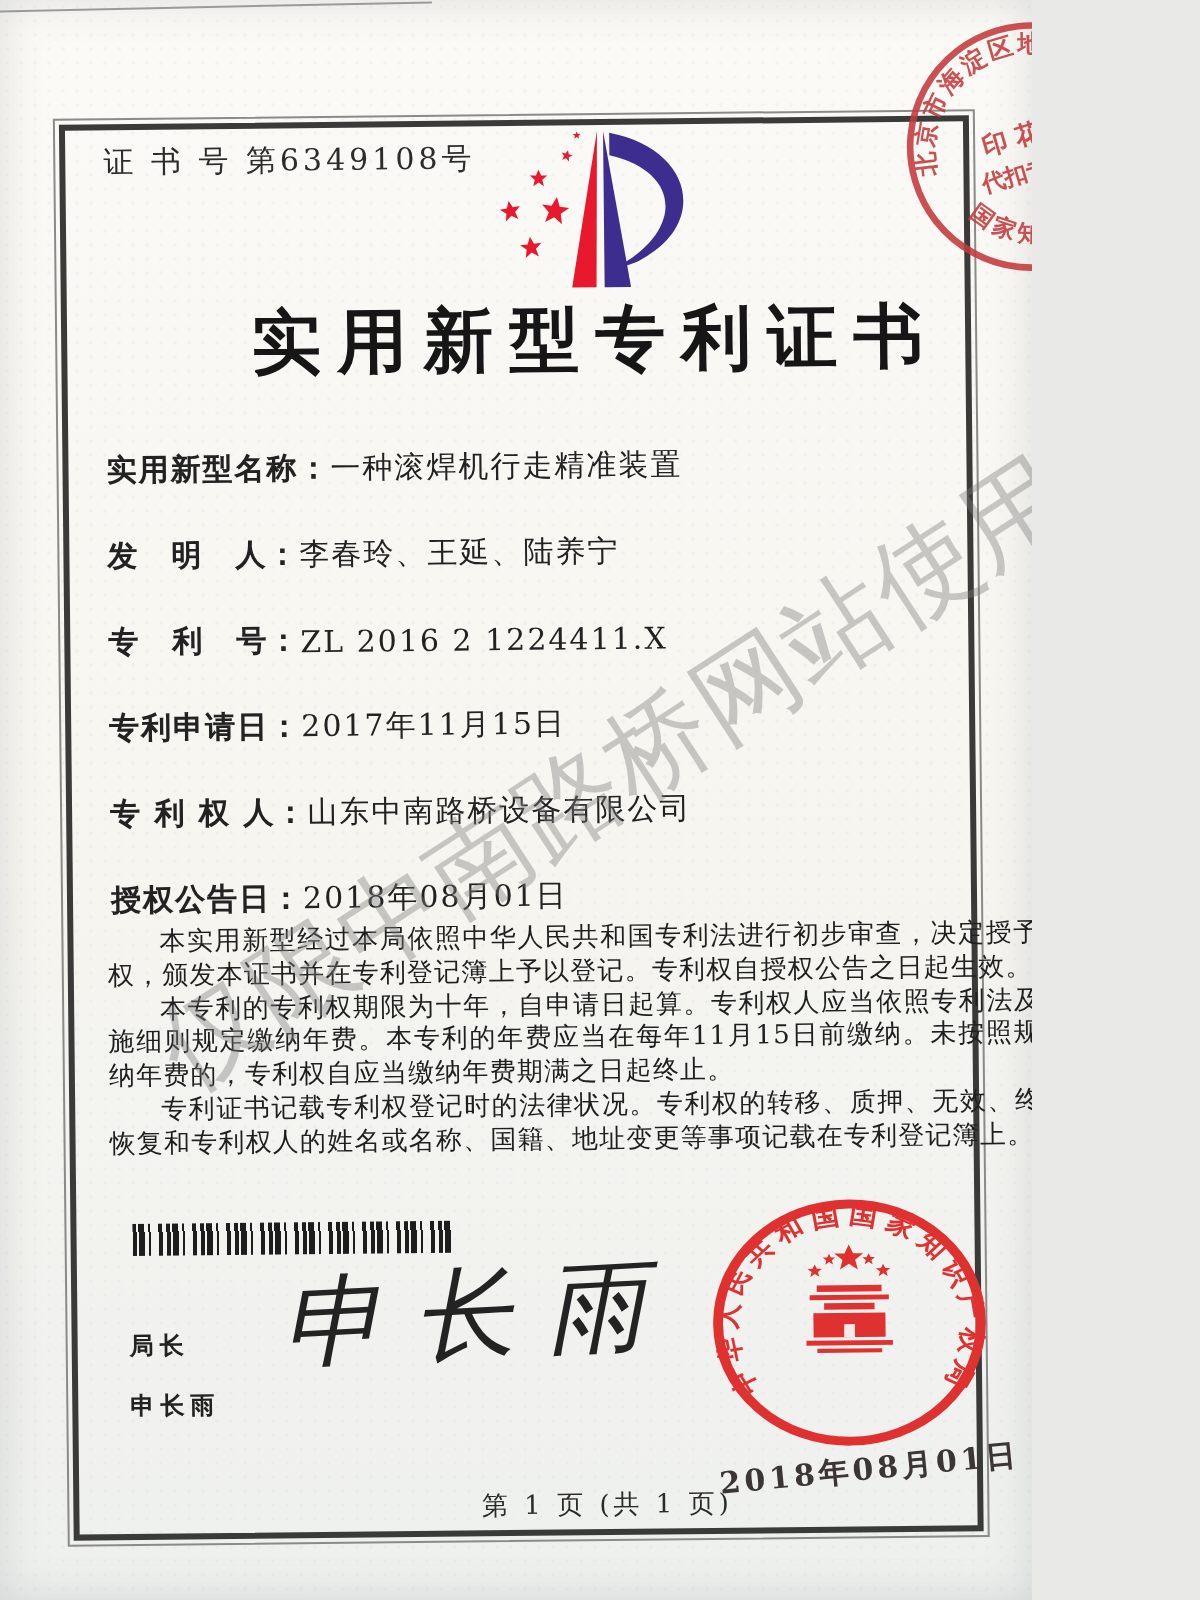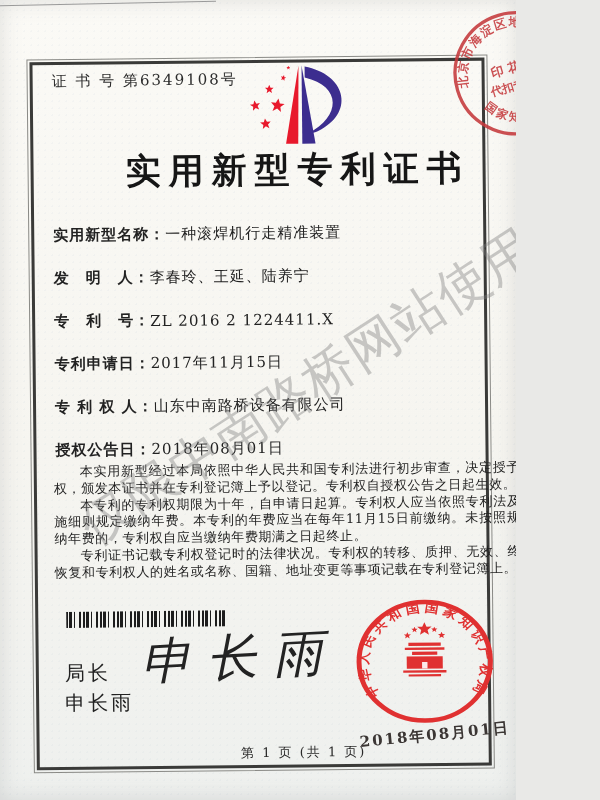--- a/index.html
+++ b/index.html
@@ -28,21 +28,21 @@
   .field-row { height:43px; display:flex; align-items:center; font-size:15px; color:#222; }
   .field-label { font-weight:700; letter-spacing:1px; white-space:pre; }
   .field-value { letter-spacing:1px; }
   .body-text { top:462px; left:53px; width:494px; font-size:13px; line-height:16.8px;
                color:#1f1f1f; text-align:justify; letter-spacing:.6px; }
   .body-text p { text-indent:2em; }
   .barcode { top:610px; left:64px; width:160px; height:16px;
      background:repeating-linear-gradient(90deg,#1d1d1d 0 2px,transparent 2px 3px,
        #1d1d1d 3px 6px,transparent 6px 8px,#1d1d1d 8px 9px,transparent 9px 13px,
        #1d1d1d 13px 15px,transparent 15px 17px); }
-  .issuer { top:656px; left:62px; font-size:20px; font-weight:400; color:#222; line-height:30px; letter-spacing:3px; }
+  .issuer { top:656px; left:62px; font-size:12px; font-weight:700; color:#222; line-height:30px; letter-spacing:3px; }
   .signature { top:624px; left:138px; font-size:50px; font-style:italic; letter-spacing:16px;
                color:#232323; transform:rotate(-2.5deg); white-space:nowrap; }
   .seal { top:598px; left:350px; width:144px; height:130px; }
   .seal-date { top:727px; left:356px; width:160px; font-size:15px; font-weight:700;
                letter-spacing:2px; color:#3b3634; transform:rotate(-5deg); }
   .tax-stamp { top:10px; left:453px; width:132px; height:132px; transform:rotate(-16deg); opacity:.88; }
   .footer { top:744px; left:0; width:600px; text-align:center; font-size:13px; color:#2a2a2a; letter-spacing:2px; }
   .watermark { top:352px; left:25px; width:565px; text-align:center; font-size:52px;
      color:rgba(125,125,125,.40); letter-spacing:1px; white-space:nowrap;
      transform:rotate(-33deg); transform-origin:50% 50%; z-index:40; pointer-events:none;

